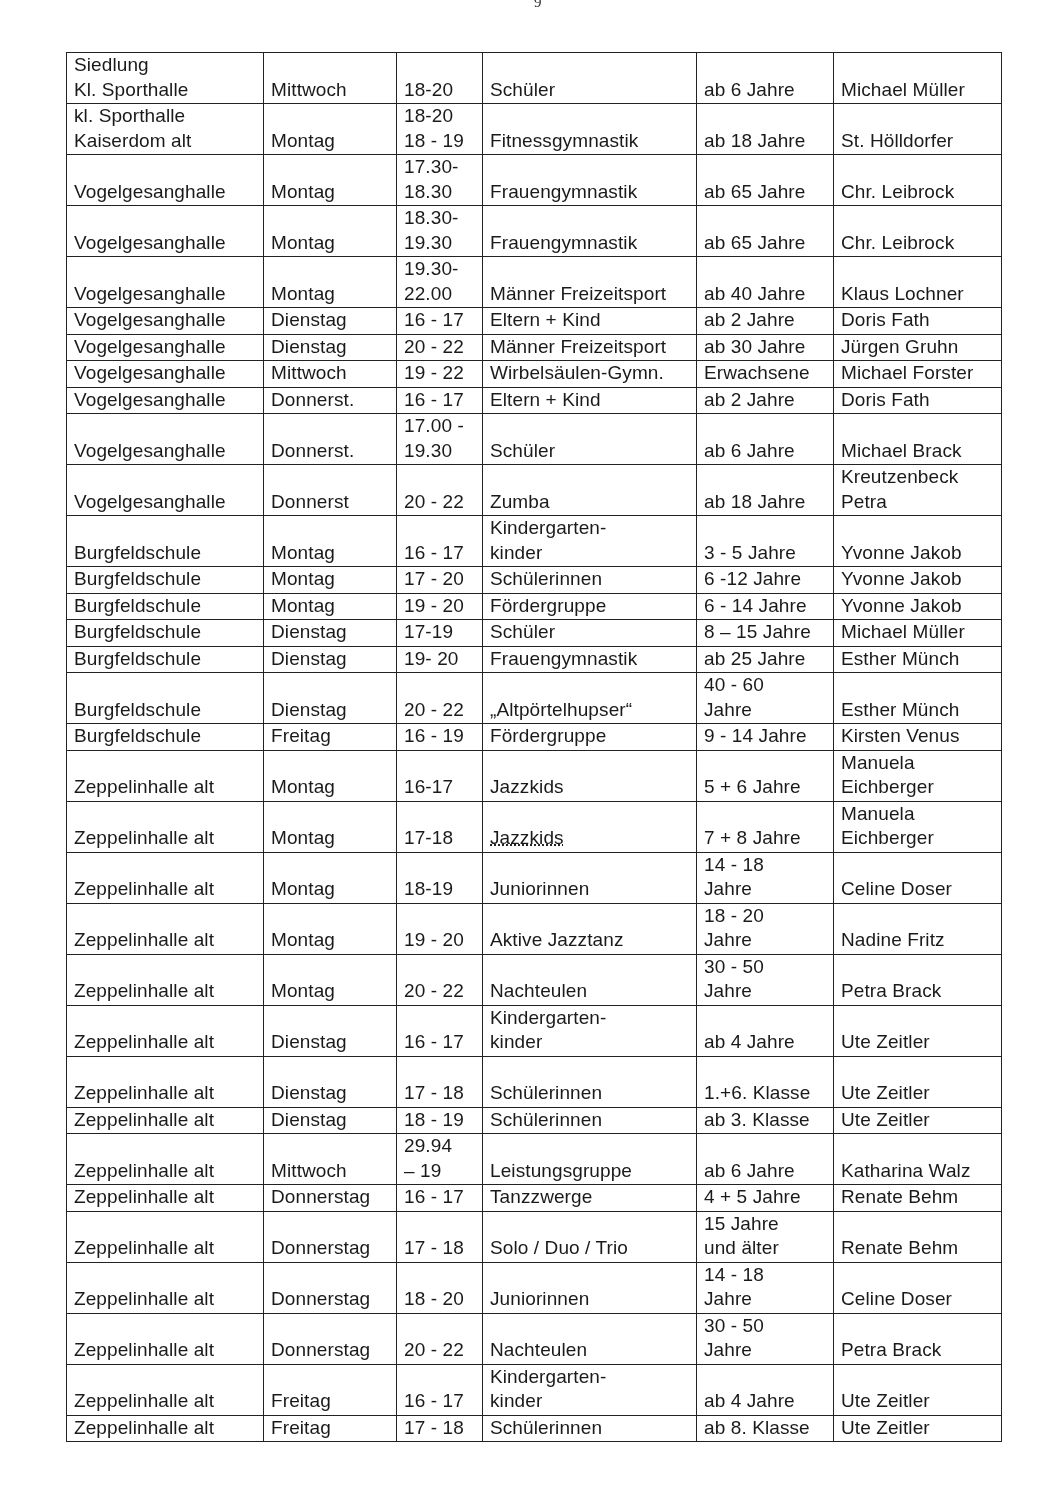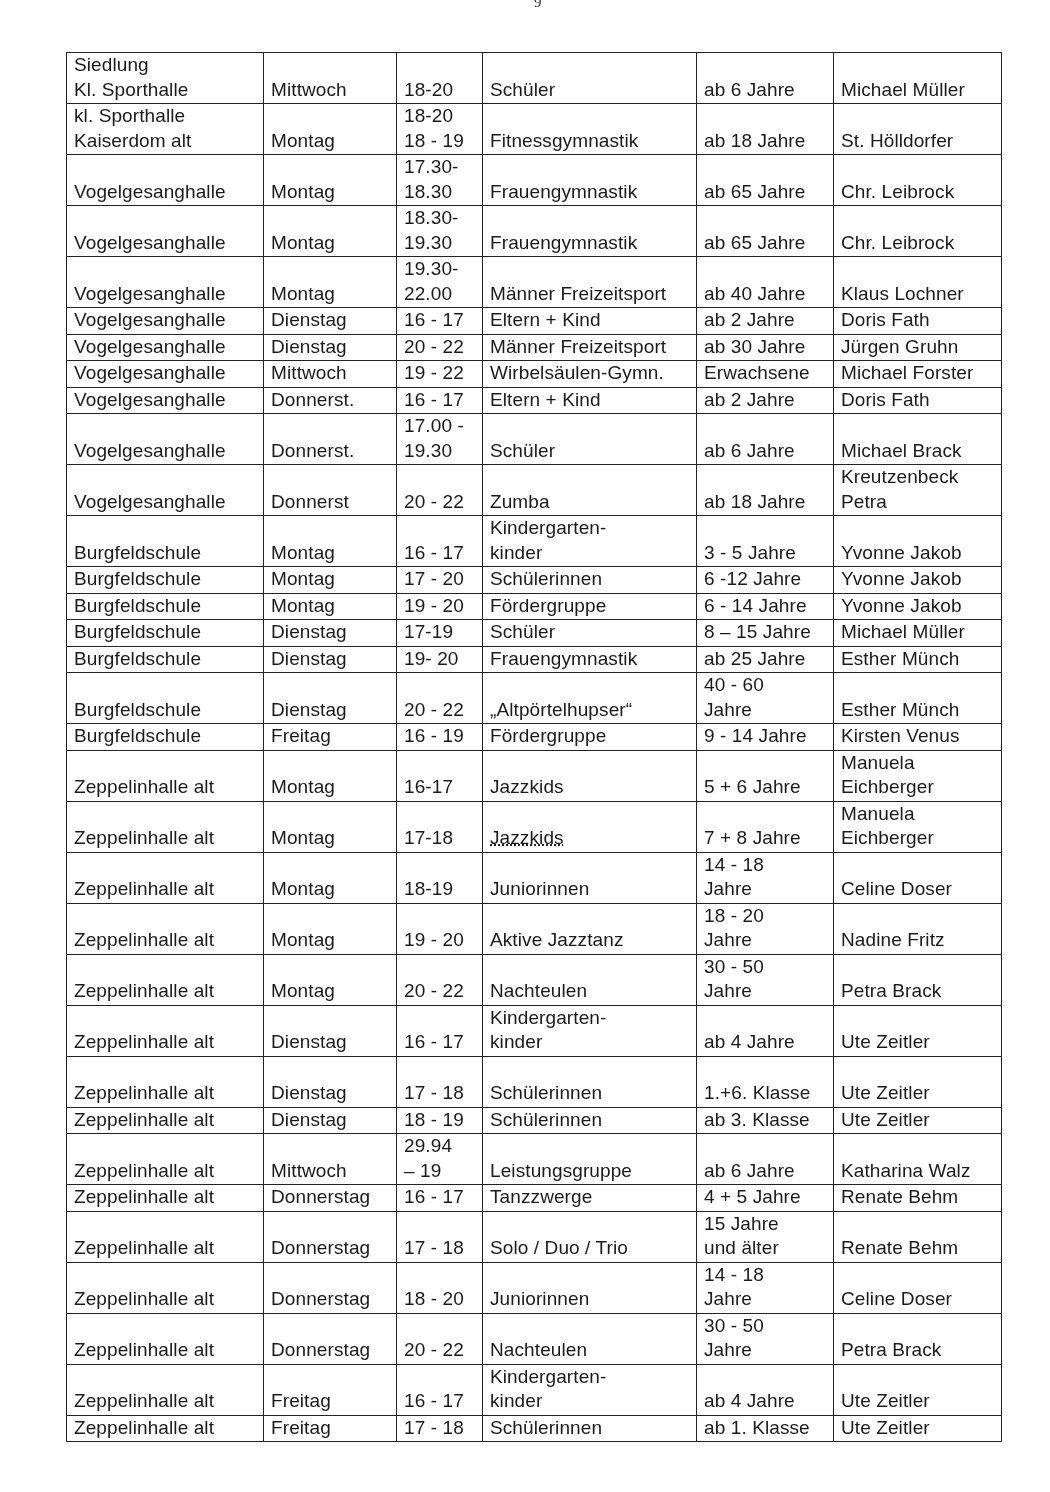--- a/index.html
+++ b/index.html
@@ -310,17 +310,17 @@
         <td>Kindergarten-
 kinder</td>
         <td>ab 4 Jahre</td>
         <td>Ute Zeitler</td>
       </tr>
       <tr class="h1">
         <td>Zeppelinhalle alt</td>
         <td>Freitag</td>
         <td>17 - 18</td>
         <td>Schülerinnen</td>
-        <td>ab 1. Klasse</td>
+        <td>ab 8. Klasse</td>
         <td>Ute Zeitler</td>
       </tr>
     </tbody>
 </table>
 
 </body></html>

